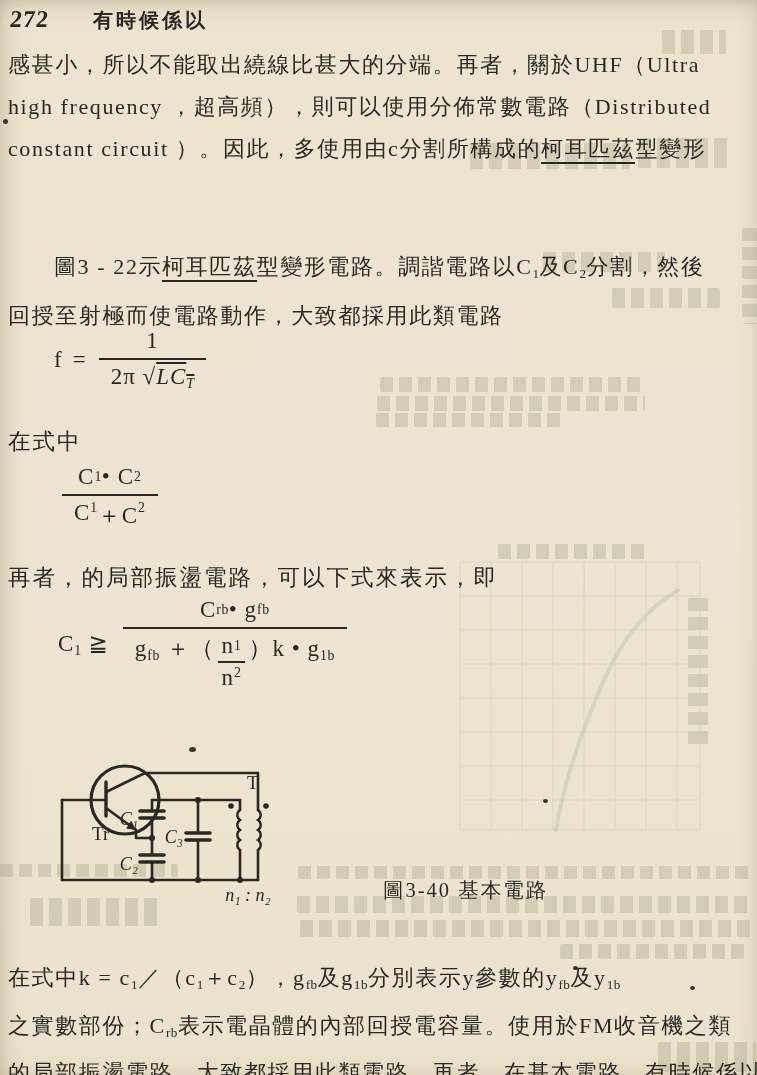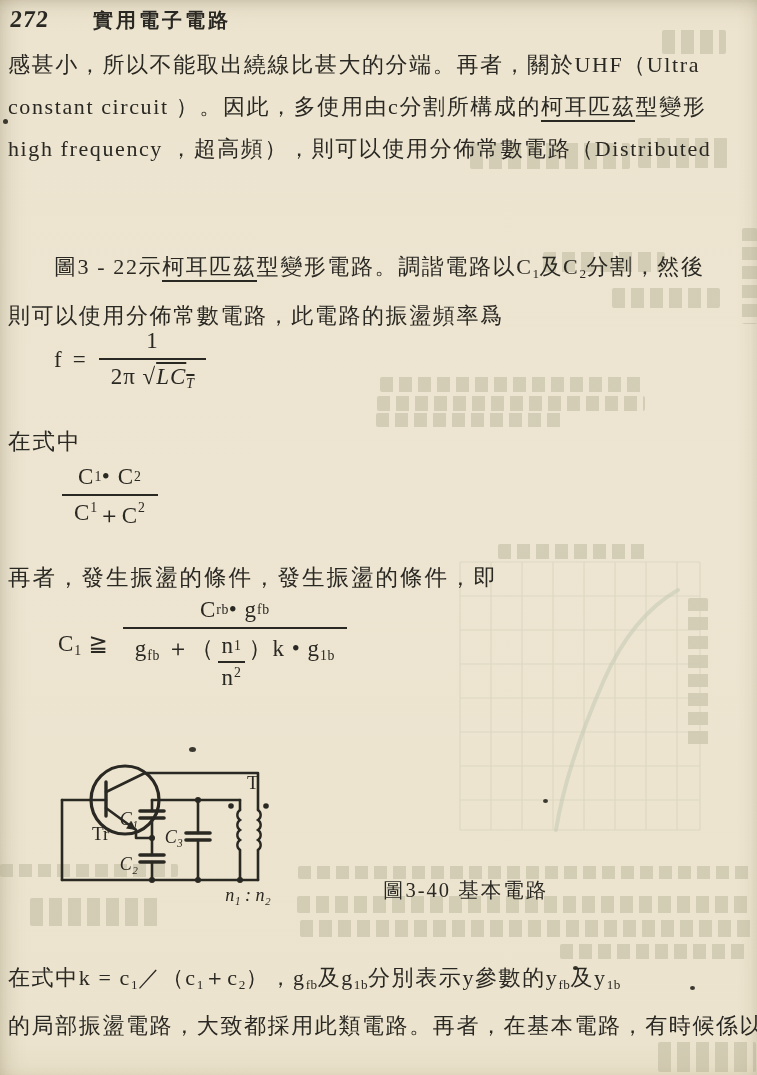--- a/index.html
+++ b/index.html
@@ -79,32 +79,32 @@
   </svg>
 
   <div class="speck" style="left:3px;top:119px;width:5px;height:5px"></div>
   <div class="speck" style="left:189px;top:747px;width:7px;height:5px"></div>
   <div class="speck" style="left:543px;top:799px;width:5px;height:4px"></div>
   <div class="speck" style="left:573px;top:966px;width:5px;height:4px"></div>
   <div class="speck" style="left:690px;top:986px;width:5px;height:4px"></div>
 
   <div class="hdr">
     <span class="pgnum">272</span>
-    <span class="rhead">實用電子電路</span>
+    <span class="rhead">有時候係以</span>
   </div>
 
   <div class="para" style="top:44px">
     <div class="tline">感甚小，所以不能取出繞線比甚大的分端。再者，關於UHF（Ultra</div>
+    <div class="tline">high frequency ，超高頻），則可以使用分佈常數電路（Distributed</div>
     <div class="tline">constant circuit ）。因此，多使用由c分割所構成的<span class="ul">柯耳匹茲</span>型變形</div>
-    <div class="tline">high frequency ，超高頻），則可以使用分佈常數電路（Distributed</div>
   </div>
 
   <div class="para" style="top:246px">
     <div class="tline indent">圖3 - 22示<span class="ul">柯耳匹茲</span>型變形電路。調諧電路以C<sub>1</sub>及C<sub>2</sub>分割，然後</div>
-    <div class="tline">則可以使用分佈常數電路，此電路的振盪頻率爲</div>
+    <div class="tline">回授至射極而使電路動作，大致都採用此類電路</div>
   </div>
 
   <div class="formula" style="left:54px;top:328px">
     <span class="flhs">f</span>
     <span class="frel">=</span>
     <span class="frac">
       <span class="num">1</span>
       <span class="bar"></span>
       <span class="den">2π √<span class="ov">LC<sub>T</sub></span></span>
     </span>
@@ -113,21 +113,21 @@
   <div class="inlabel" style="left:8px;top:426px">在式中</div>
 
   <div class="formula" style="left:58px;top:464px">
     <span class="frac">
       <span class="num">C<sub>1</sub> • C<sub>2</sub></span>
       <span class="bar"></span>
       <span class="den">C<sub>1</sub>＋C<sub>2</sub></span>
     </span>
   </div>
 
-  <div class="inlabel" style="left:8px;top:562px">再者，發生振盪的條件，發生振盪的條件，即</div>
+  <div class="inlabel" style="left:8px;top:562px">再者，的局部振盪電路，可以下式來表示，即</div>
 
   <div class="formula" style="left:58px;top:597px">
     <span class="flhs">C<sub>1</sub> ≧</span>
     <span class="frac">
       <span class="num">C<sub>rb</sub> • g<sub>fb</sub></span>
       <span class="bar"></span>
       <span class="den">
         <span>g<sub>fb</sub> ＋（</span>
         <span class="frac inner">
           <span class="num">n<sub>1</sub></span>
@@ -192,16 +192,17 @@
     </g>
   </svg>
 
   <div class="caption">
     <span>圖3-40</span>
     <span class="cap-title">基本電路</span>
   </div>
 
   <div class="para p3" style="top:957px">
     <div class="tline">在式中k = c<sub>1</sub>／（c<sub>1</sub>＋c<sub>2</sub>），g<sub>fb</sub>及g<sub>1b</sub>分別表示y參數的y<sub>fb</sub>及y<sub>1b</sub></div>
+    <div class="tline">之實數部份；C<sub>rb</sub>表示電晶體的內部回授電容量。使用於FM收音機之類</div>
     <div class="tline">的局部振盪電路，大致都採用此類電路。再者，在基本電路，有時候係以</div>
   </div>
 
 </div>
 
 </body></html>

